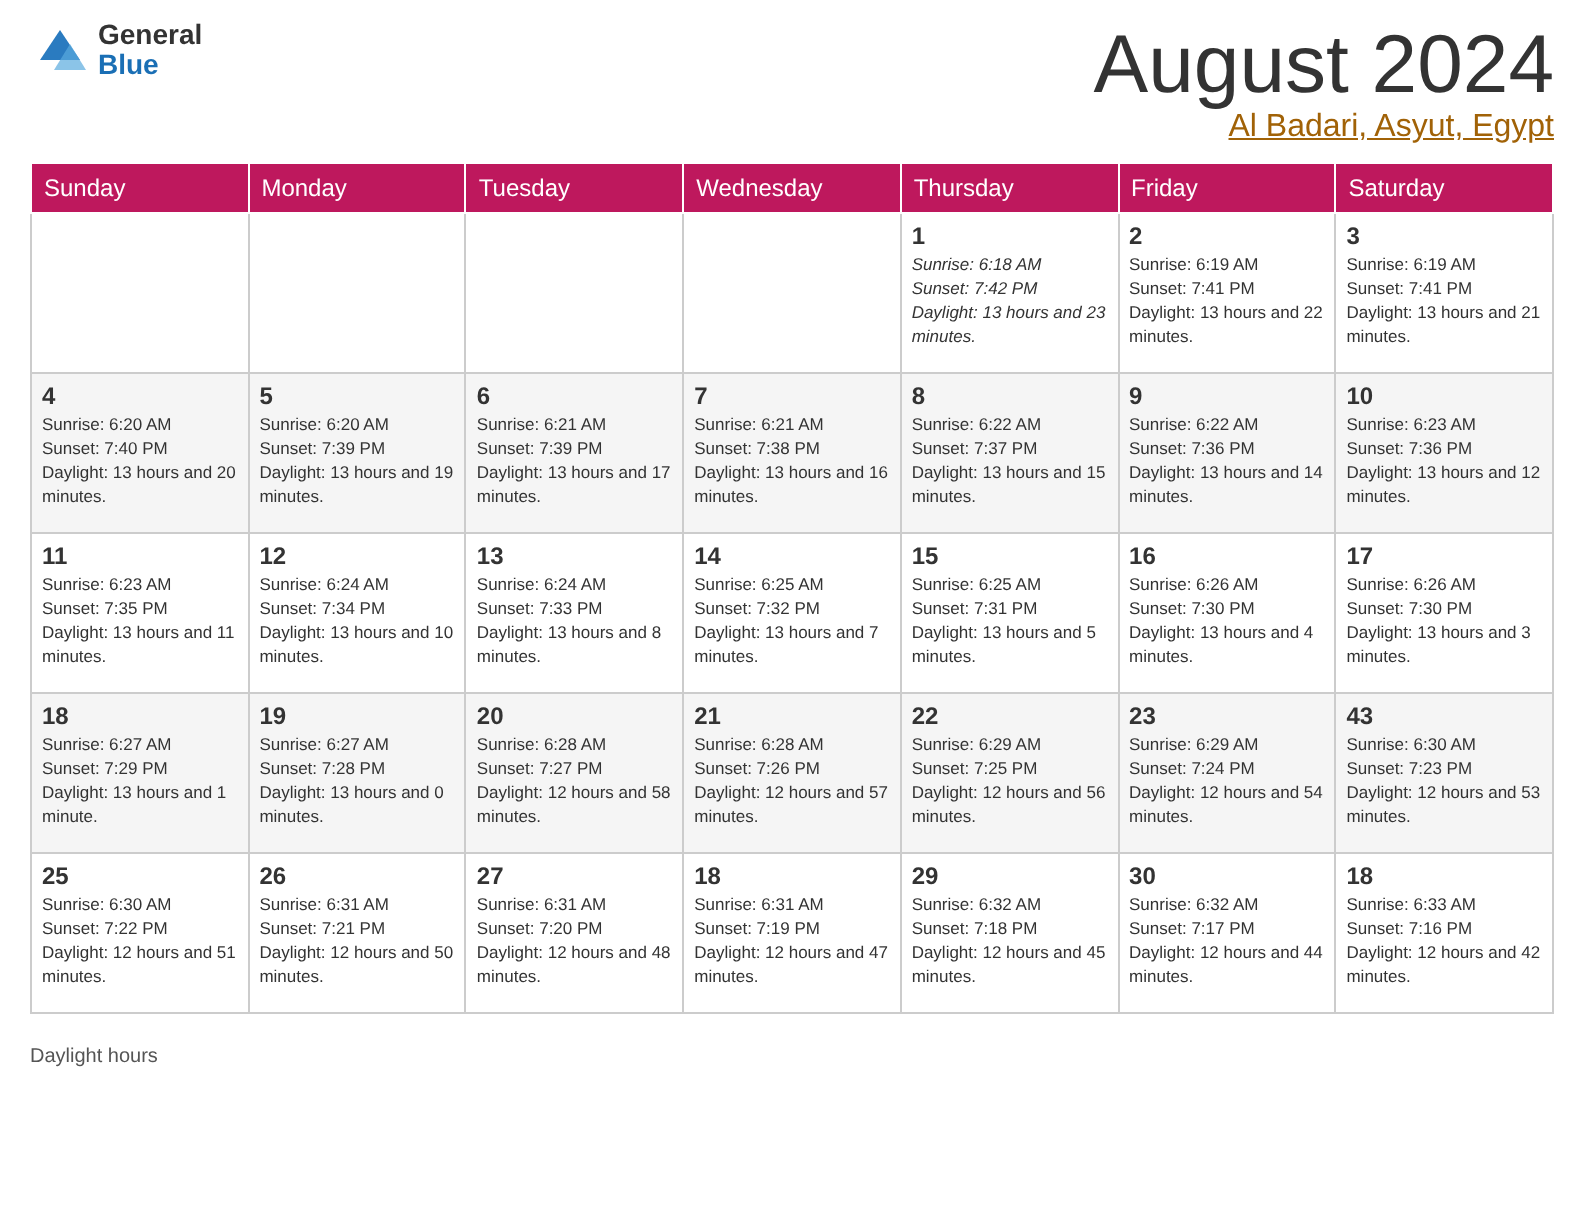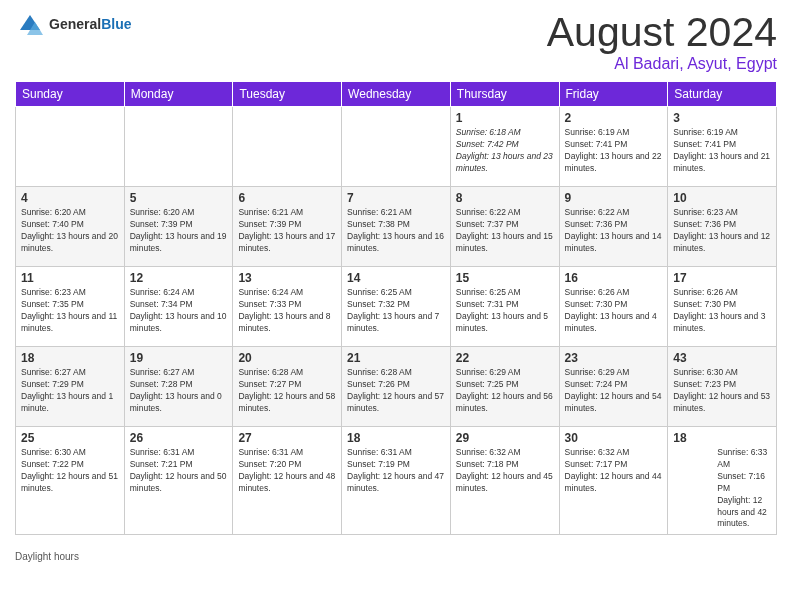--- a/index.html
+++ b/index.html
@@ -21,21 +21,21 @@
       align-items: flex-start;
       margin-bottom: 8px;
     }
     .logo {
       display: flex;
       align-items: center;
       gap: 4px;
     }
     .logo-text {
       display: flex;
-      flex-direction: row;
+      flex-direction: column;
       line-height: 1.1;
     }
     .logo-general {
       font-size: 14px;
       font-weight: bold;
       color: #333;
     }
     .logo-blue {
       font-size: 14px;
       font-weight: bold;
@@ -49,29 +49,30 @@
       text-align: right;
     }
     .main-title {
       font-size: 41px;
       font-weight: 300;
       color: #333;
       line-height: 1.1;
     }
     .sub-title {
       font-size: 16px;
-      color: #6d28d9;
+      color: #a16207;
+      text-decoration: underline;
     }
     .calendar {
       width: 100%;
       border-collapse: collapse;
       font-size: 9.5px;
     }
     .calendar thead tr th {
-      background-color: #6d28d9;
+      background-color: #be185d;
       color: #fff;
       text-align: left;
       padding: 5px 6px;
       font-size: 12px;
       font-weight: normal;
       border: 1px solid #fff;
     }
     .calendar tbody tr td {
       border: 1px solid #ccc;
       vertical-align: top;
@@ -327,21 +328,21 @@
 Daylight: 12 hours and 45 minutes.</div>
           </td>
           <td>
             <span class="day-num">30</span>
             <div class="day-info" style="white-space: pre-line;">Sunrise: 6:32 AM
 Sunset: 7:17 PM
 Daylight: 12 hours and 44 minutes.</div>
           </td>
           <td>
             <span class="day-num">18</span>
-            <div class="day-info" style="white-space: pre-line; margin-left: 44px;">Sunrise: 6:33 AM
+            <div class="day-info" style="white-space: pre-line;">Sunrise: 6:33 AM
 Sunset: 7:16 PM
 Daylight: 12 hours and 42 minutes.</div>
           </td>
         </tr>
       </tbody>
   </table>
 
   <div class="footer">
     <span>Daylight hours</span>
   </div>

